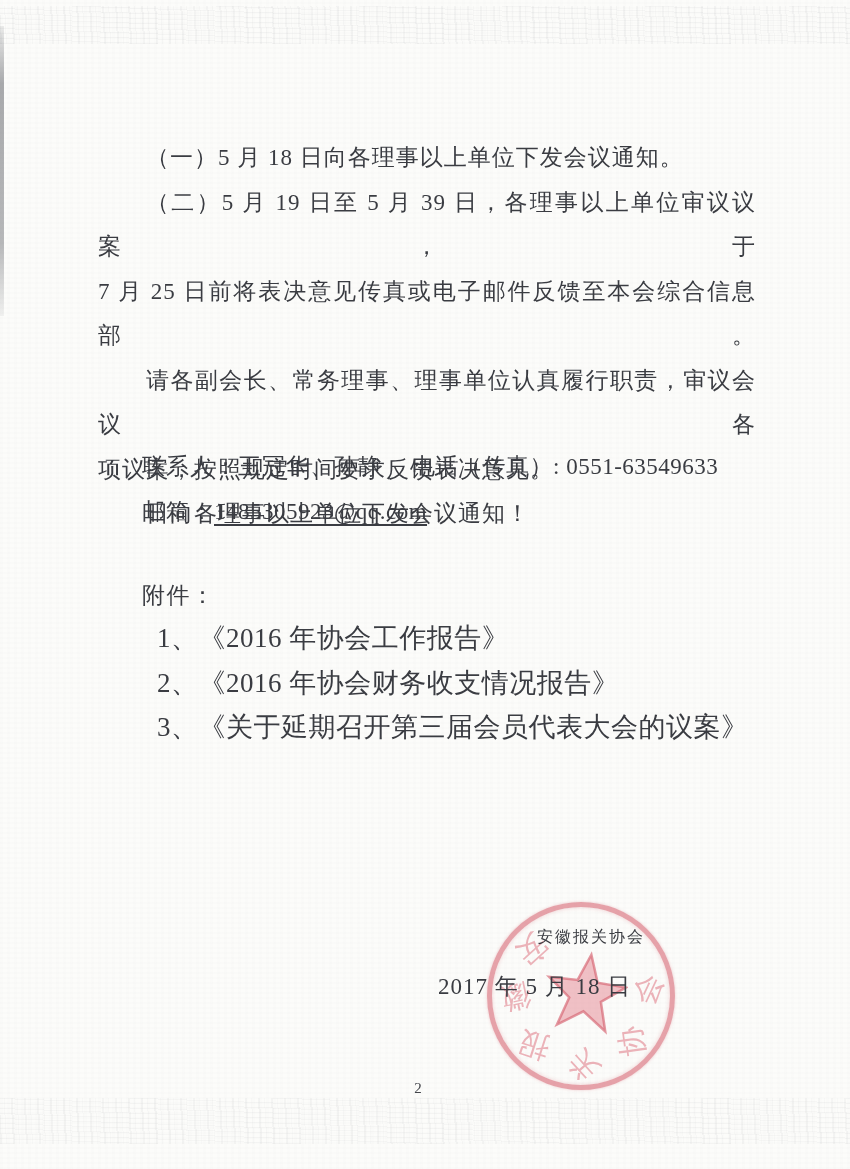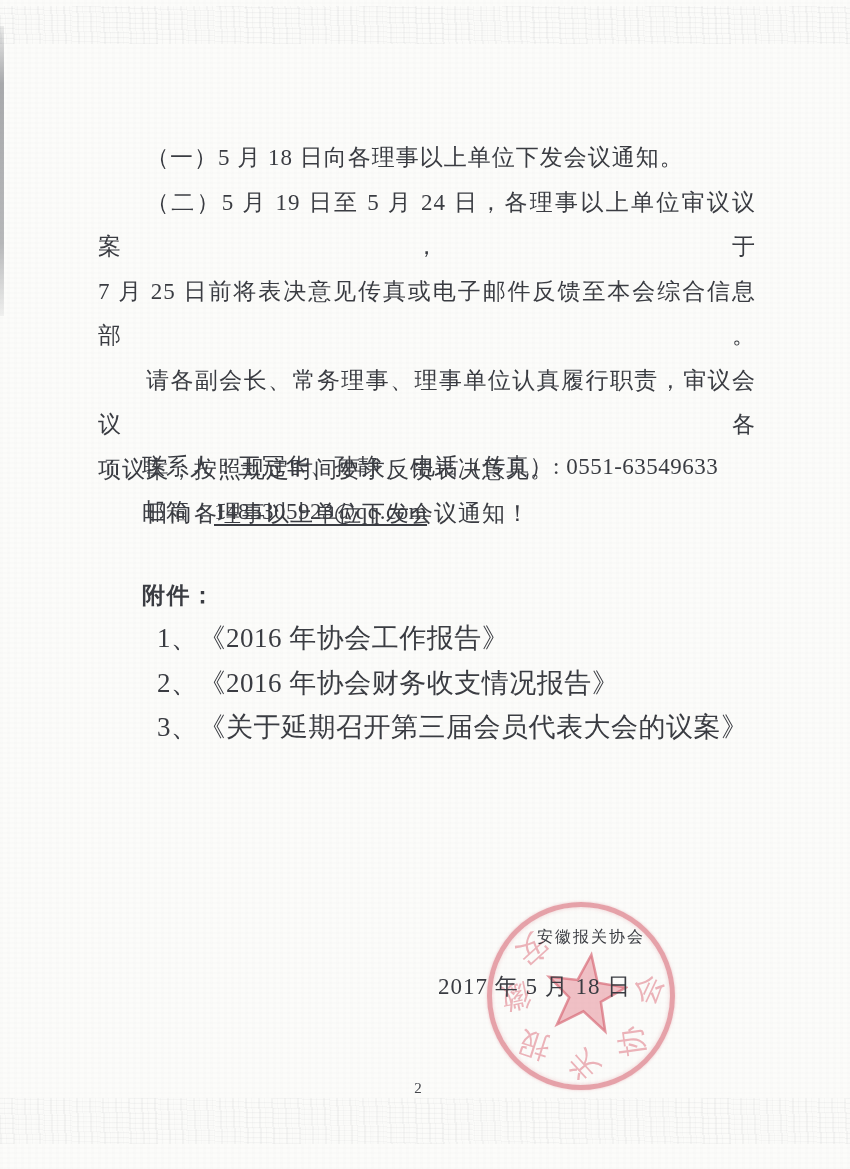--- a/index.html
+++ b/index.html
@@ -52,21 +52,21 @@
     text-decoration: underline;
     text-underline-offset: 5px;
     text-decoration-thickness: 1.5px;
     letter-spacing: 0.5px;
     text-align: center;
   }
 
   
   .attach-heading {
     position: absolute; left: 142px; top: 580px;
-    font-size: 23px; letter-spacing: 1.5px; font-weight: bold;
+    font-size: 23px; letter-spacing: 1.5px; font-weight: normal;
   }
   .attach-items {
     position: absolute; left: 157px; top: 616px; width: 600px;
     font-size: 27px; line-height: 44.5px; letter-spacing: 0.5px;
   }
 
   
   .sig-org {
     position: absolute; left: 440px; top: 927px; width: 205px;
     text-align: right; font-size: 16px; letter-spacing: 2px; z-index: 3;
@@ -110,21 +110,21 @@
 <body>
 
 <div class="page">
 
   <div class="noise noise-top"></div>
   <div class="noise noise-bottom"></div>
   <div class="edge-left"></div>
 
   <div class="body-text">
     <div class="line indent">（一）5 月 18 日向各理事以上单位下发会议通知。</div>
-    <div class="line indent fill">（二）5 月 19 日至 5 月 24 日，各理事以上单位审议议案，于</div>
+    <div class="line indent fill">（二）5 月 19 日至 5 月 39 日，各理事以上单位审议议案，于</div>
     <div class="line fill">7 月 25 日前将表决意见传真或电子邮件反馈至本会综合信息部。</div>
     <div class="line indent fill">请各副会长、常务理事、理事单位认真履行职责，审议会议各</div>
     <div class="line">项议案，按照规定时间要求反馈表决意见。</div>
     <div class="line indent">日向各理事以上单位下发会议通知！</div>
   </div>
 
   <div class="contact">
     <div class="line">
       <span>联系人：王冠华、孙静</span><span class="phone-part">电话（传真）: 0551-63549633</span>
     </div>

